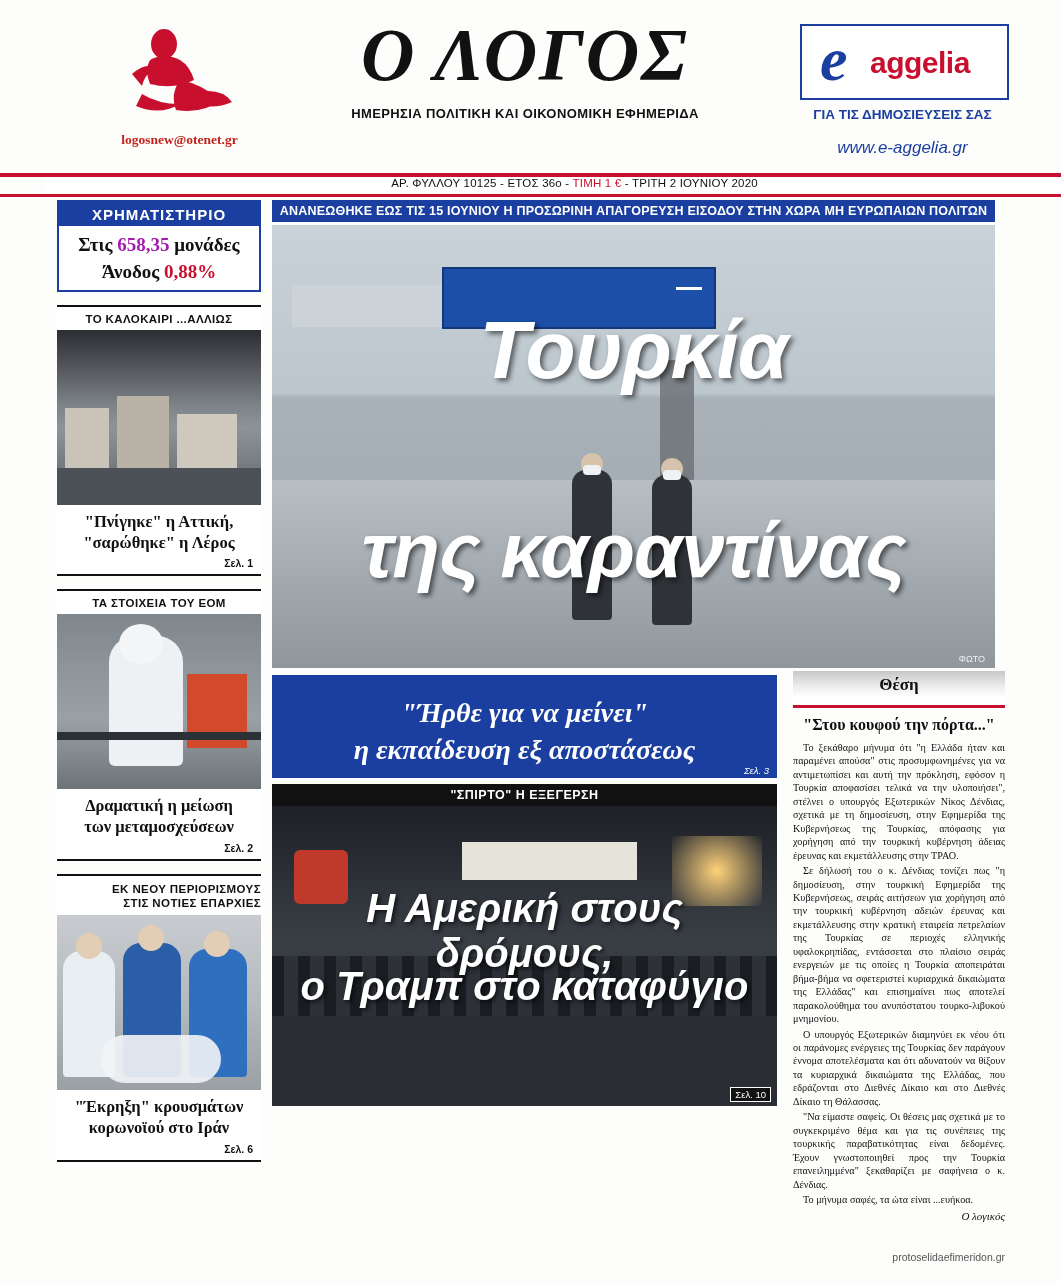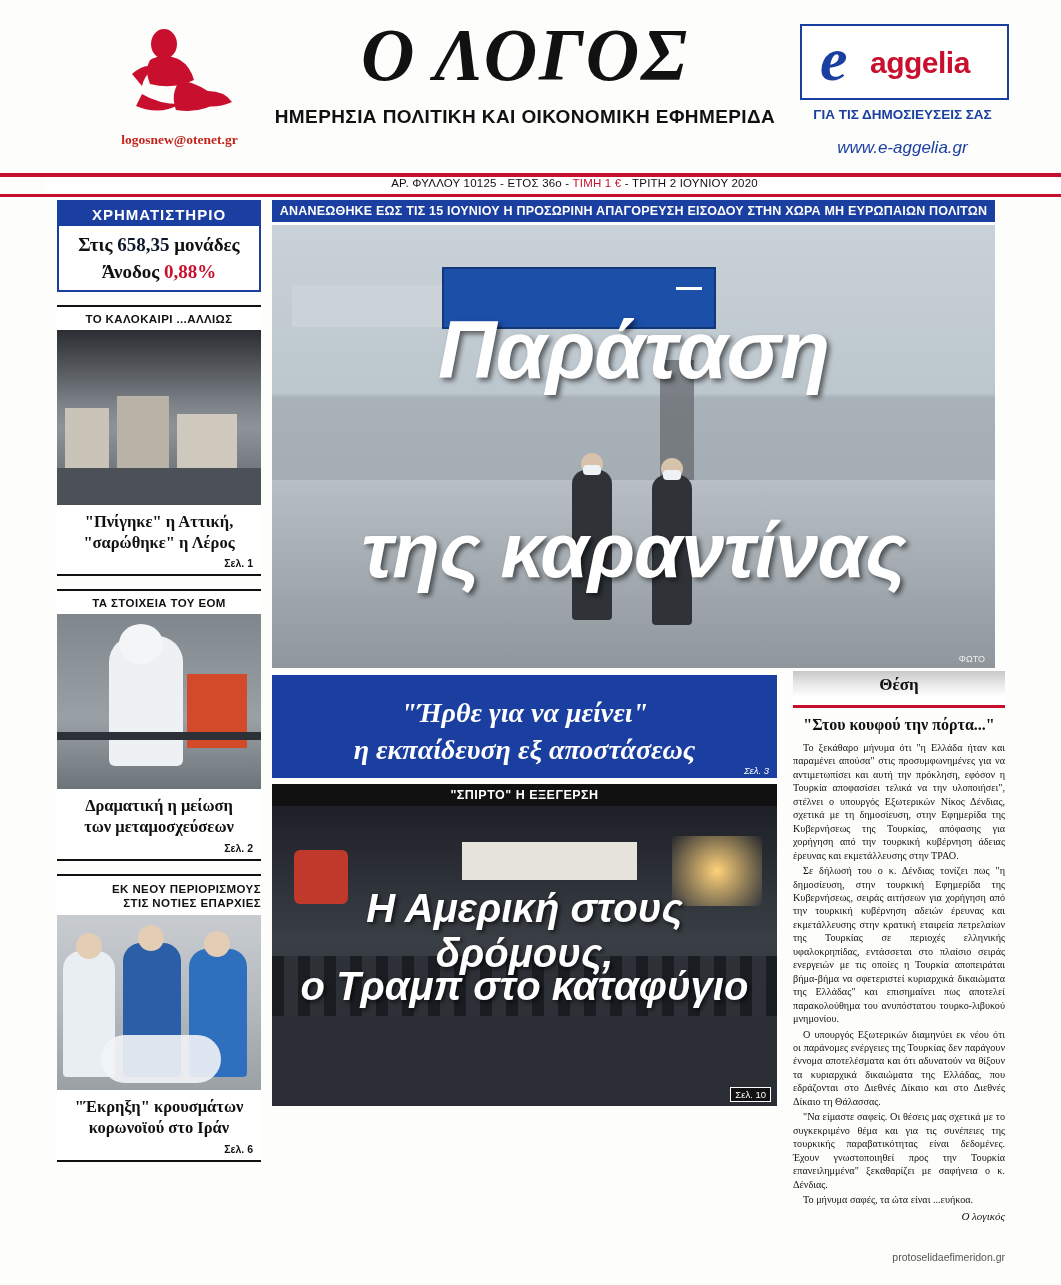--- a/index.html
+++ b/index.html
@@ -6,41 +6,41 @@
   body{width:1061px;height:1285px;font-family:"Liberation Sans",sans-serif;color:#111;overflow:hidden;}
   .page{position:relative;width:1061px;height:1285px;background:#fdfdfb;}
 
   
   .masthead{position:relative;height:175px;}
   .logo-mark{position:absolute;left:92px;top:22px;width:170px;height:120px;}
   .logo-fig{position:absolute;left:10px;top:0px;width:150px;height:100px;}
   .logo-email{position:absolute;left:0px;top:110px;width:175px;text-align:center;font-size:13.5px;color:#c2241d;font-family:"Liberation Serif",serif;font-weight:bold;}
   .title-block{position:absolute;left:265px;top:18px;width:520px;text-align:center;}
   .paper-title{font-family:"Liberation Serif",serif;font-style:italic;font-weight:bold;font-size:74px;letter-spacing:2px;color:#111;line-height:1;}
-  .paper-sub{margin-top:14px;font-family:"Liberation Sans",sans-serif;font-weight:bold;font-size:19px;letter-spacing:.4px;color:#111;}
+  .paper-sub{margin-top:14px;font-family:"Liberation Sans",sans-serif;font-weight:bold;font-size:13px;letter-spacing:.4px;color:#111;}
   .adbox{position:absolute;left:800px;top:24px;width:205px;height:72px;border:2px solid #1b3fa0;background:#fff;}
   .adbox .e{position:absolute;left:18px;top:2px;font-family:"Liberation Serif",serif;font-size:62px;font-weight:bold;font-style:italic;color:#1b3fa0;line-height:1;}
   .adbox .word{position:absolute;left:68px;top:20px;font-family:"Liberation Sans",sans-serif;font-size:30px;font-weight:bold;color:#c8102e;letter-spacing:-.5px;}
   .ad-line1{position:absolute;left:800px;top:107px;width:205px;text-align:center;font-size:13.5px;font-weight:bold;color:#1b3fa0;}
   .ad-line2{position:absolute;left:800px;top:138px;width:205px;text-align:center;font-size:17px;font-weight:normal;font-style:italic;color:#1b3fa0;}
 
   .rule-red{position:absolute;left:0;top:173px;width:1061px;height:4px;background:#c8102e;}
   .issue-bar{position:absolute;left:0;top:177px;width:1061px;height:14px;background:#fff;text-align:center;font-size:11.5px;font-weight:normal;color:#111;letter-spacing:.2px;margin-left:44px;}
   .issue-bar .price{color:#c8102e;}
   .rule-red2{position:absolute;left:0;top:194px;width:1061px;height:3px;background:#c8102e;}
 
   
   .content{position:absolute;left:0;top:200px;width:1061px;height:1040px;}
 
   
   .col-left{position:absolute;left:57px;top:0px;width:208px;}
   .stock-box{border:2px solid #1b3fa0;width:204px;height:92px;background:#fff;box-sizing:border-box;}
   .stock-head{background:#1b3fa0;color:#fff;font-weight:bold;font-size:15px;text-align:center;letter-spacing:1px;padding:4px 0 3px;}
   .stock-l1{text-align:center;font-family:"Liberation Serif",serif;font-size:19px;font-weight:bold;margin-top:8px;color:#111;}
-  .stock-l1 b{color:#0f172a;}
+  .stock-l1 b{color:#a21caf;}
   .stock-l2{text-align:center;font-family:"Liberation Serif",serif;font-size:19px;font-weight:bold;margin-top:5px;color:#111;}
   .stock-l2 b{color:#c8102e;}
 
   .lbox{width:204px;border-top:2px solid #111;border-bottom:2px solid #111;margin-top:13px;padding-top:4px;background:#fff;}
   .lbox-kicker{text-align:center;font-size:11.5px;font-weight:bold;letter-spacing:.4px;color:#111;padding:2px 0 5px;}
   .lbox-kicker.two{line-height:1.25;text-align:right;}
   .lphoto{width:204px;height:175px;position:relative;overflow:hidden;}
   .lcap{font-family:"Liberation Serif",serif;font-weight:bold;font-size:16.5px;text-align:center;line-height:1.25;padding:7px 2px 2px;color:#111;}
   .lpg{font-size:10.5px;font-weight:bold;text-align:right;padding:2px 8px 5px 0;color:#111;}
 
@@ -243,21 +243,21 @@
           <div class="sign"></div>
           <div class="pillar"></div>
           <div class="floor"></div>
           <div class="person" style="left:300px;top:245px;"></div>
           <div class="head" style="left:309px;top:228px;"></div>
           <div class="mask" style="left:311px;top:240px;"></div>
           <div class="person" style="left:380px;top:250px;"></div>
           <div class="head" style="left:389px;top:233px;"></div>
           <div class="mask" style="left:391px;top:245px;"></div>
         </div>
-        <div class="mp-title1">Παράταση</div>
+        <div class="mp-title1">Τουρκία</div>
         <div class="mp-title2">της καραντίνας</div>
         <div class="mp-credit">ΦΩΤΟ</div>
       </div>
 
       <div class="bluebox">
         <div class="bb-l1">"Ήρθε για να μείνει"</div>
         <div class="bb-l2">η εκπαίδευση εξ αποστάσεως</div>
         <div class="bb-pg">Σελ. 3</div>
       </div>
 

